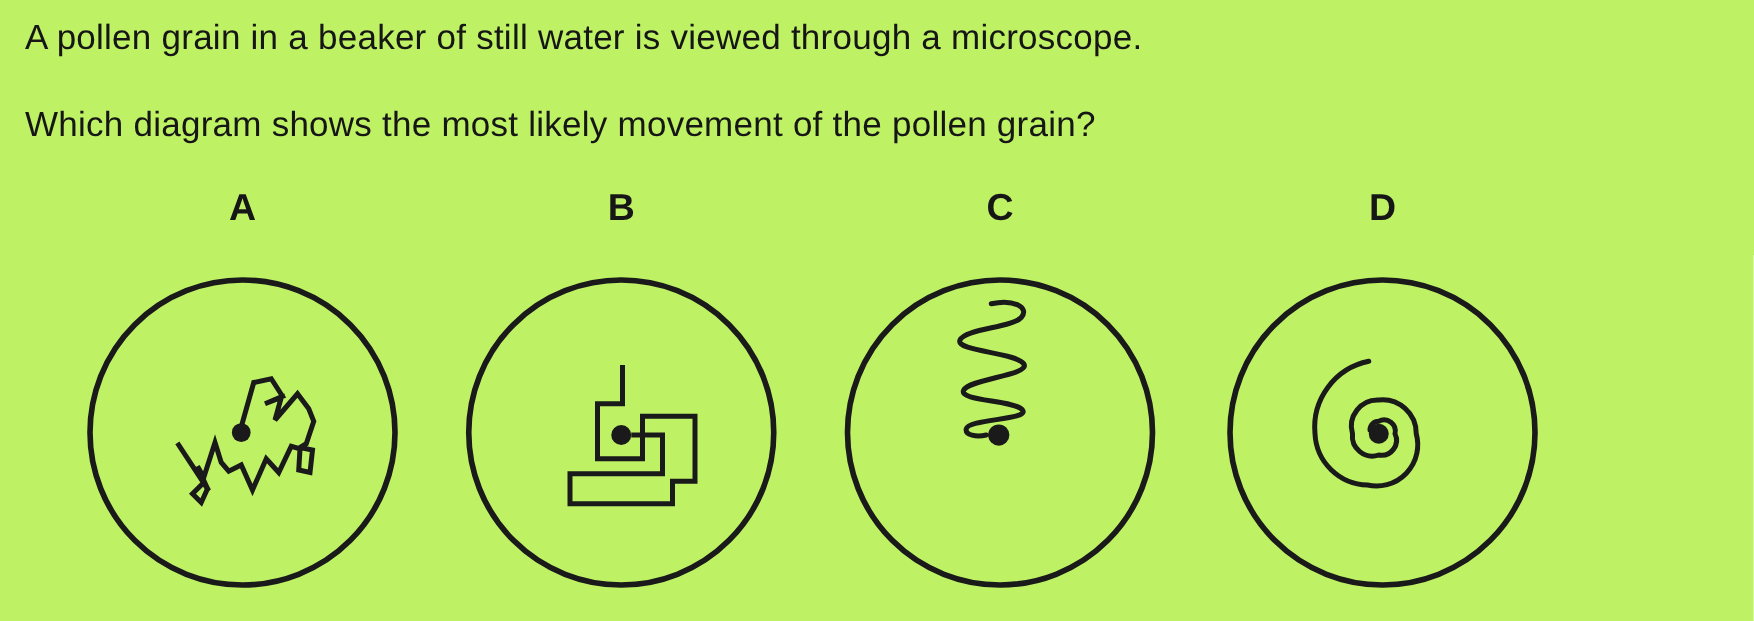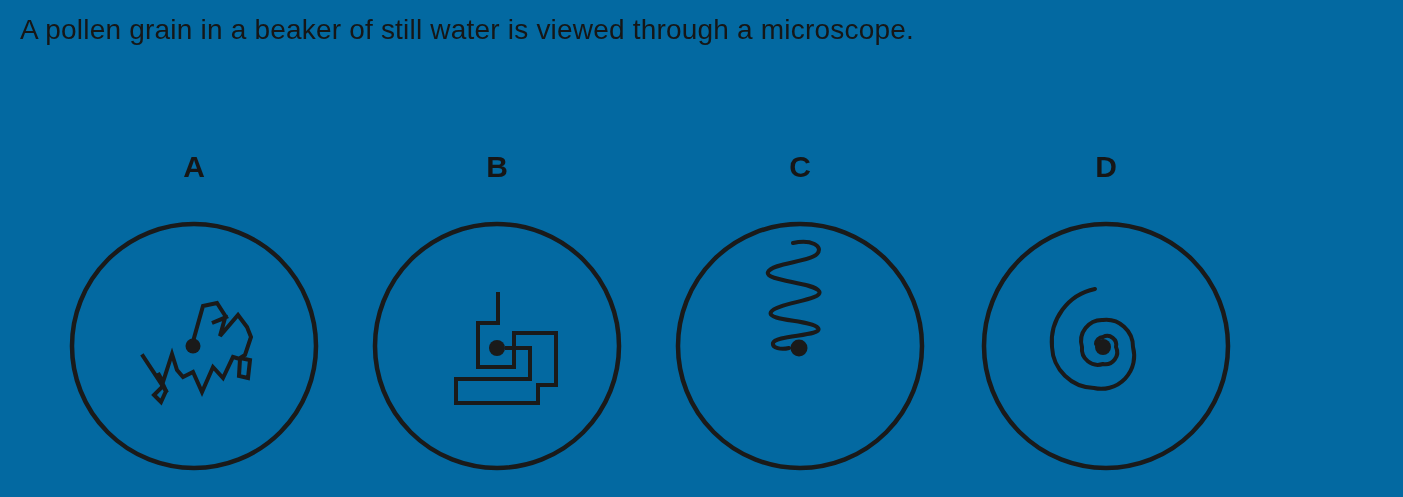--- a/index.html
+++ b/index.html
@@ -4,21 +4,21 @@
 <style>
   html, body {
     margin: 0;
     padding: 0;
     background: #ffffff;
   }
   .stage {
     position: relative;
     width: 1403px;
     height: 497px;
-    background: #0369a1;
+    background: #bef264;
     font-family: "Liberation Sans", sans-serif;
     color: #161616;
     overflow: hidden;
   }
   .q-line {
     position: absolute;
     left: 20px;
     font-size: 28px;
     line-height: 34px;
     letter-spacing: 0.2px;
@@ -77,20 +77,21 @@
     stroke-linecap: round;
   }
   .grain-dot { fill: #1a1a1a; }
 </style>
 </head>
 <body>
 
 <div class="stage">
 
   <div class="q-line q-line1">A pollen grain in a beaker of still water is viewed through a microscope.</div>
+  <div class="q-line q-line2">Which diagram shows the most likely movement of the pollen grain?</div>
 
   <div class="option opt-a">
     <div class="opt-label">A</div>
     <svg class="opt-svg" viewBox="0 0 250 250">
       <circle class="field-circle" cx="125" cy="125" r="122"></circle>
       <path class="motion-sharp" d="M125,117 L134,85 L148,82 L157,96 L143,102 L156,97 L151,115 L169,94 L178,106 L182,116 L176,134 L171,137 L181,139 L179,157 L170,155 L171,138 L164,136 L154,157 L144,146 L133,171 L124,151 L114,156 L108,149 L103,133 L94,161 L89,152 L97,170 L92,181 L85,174 L93,166"></path>
       <path class="motion-sharp" d="M74,135 L97,170"></path>
       <circle class="grain-dot" cx="124" cy="125" r="7.5"></circle>
     </svg>
   </div>

